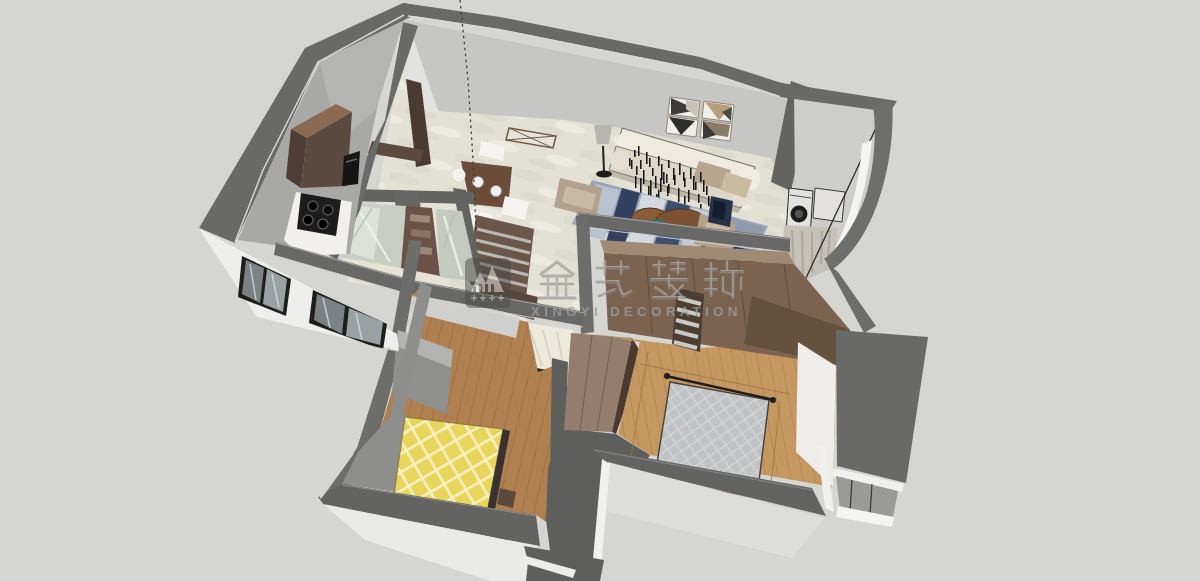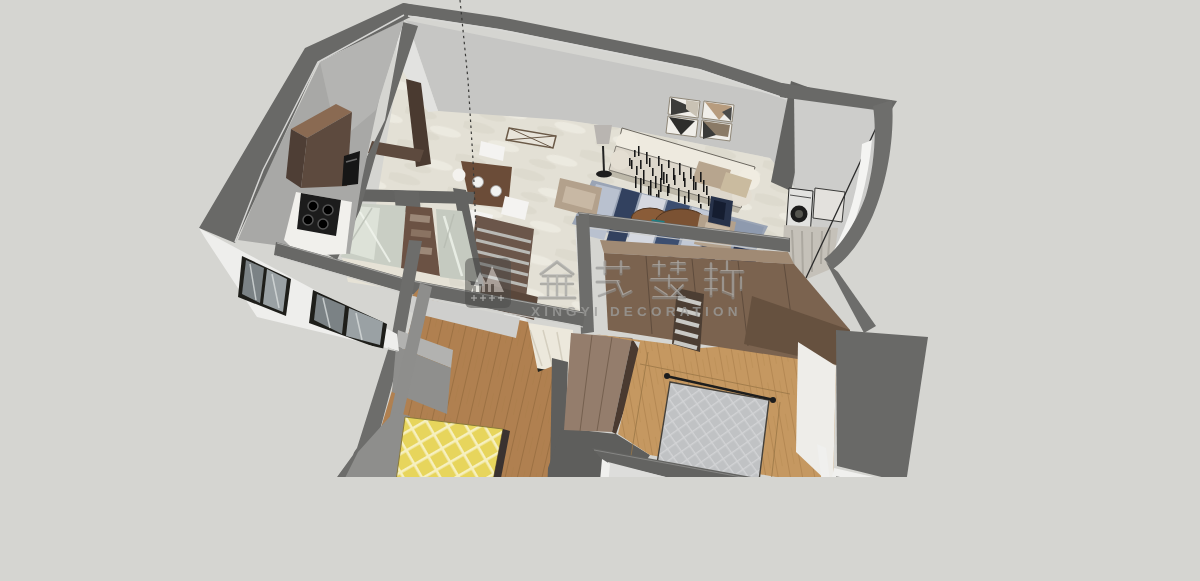--- a/index.html
+++ b/index.html
@@ -1,16 +1,16 @@
 <!DOCTYPE html>
 <html><head>
 <meta charset="utf-8">
 <style>
 html,body{margin:0;padding:0;background:#d5d5d1;font-family:"Liberation Sans",sans-serif;}
-#stage{position:relative;width:1200px;height:477px;overflow:hidden;text-align:right;}
+#stage{position:relative;width:1200px;height:581px;overflow:hidden;text-align:right;}
 </style>
 </head>
 <body>
 <div id="stage">
 <svg width="1200" height="581" viewBox="0 0 1200 581">
 <defs>
 
 <pattern id="latticeY" width="16" height="16" patternUnits="userSpaceOnUse" patternTransform="rotate(60 0 0)">
 <rect width="16" height="16" fill="#e7d55c"></rect>
 <rect width="16" height="2.6" fill="#f6f0c0"></rect>

